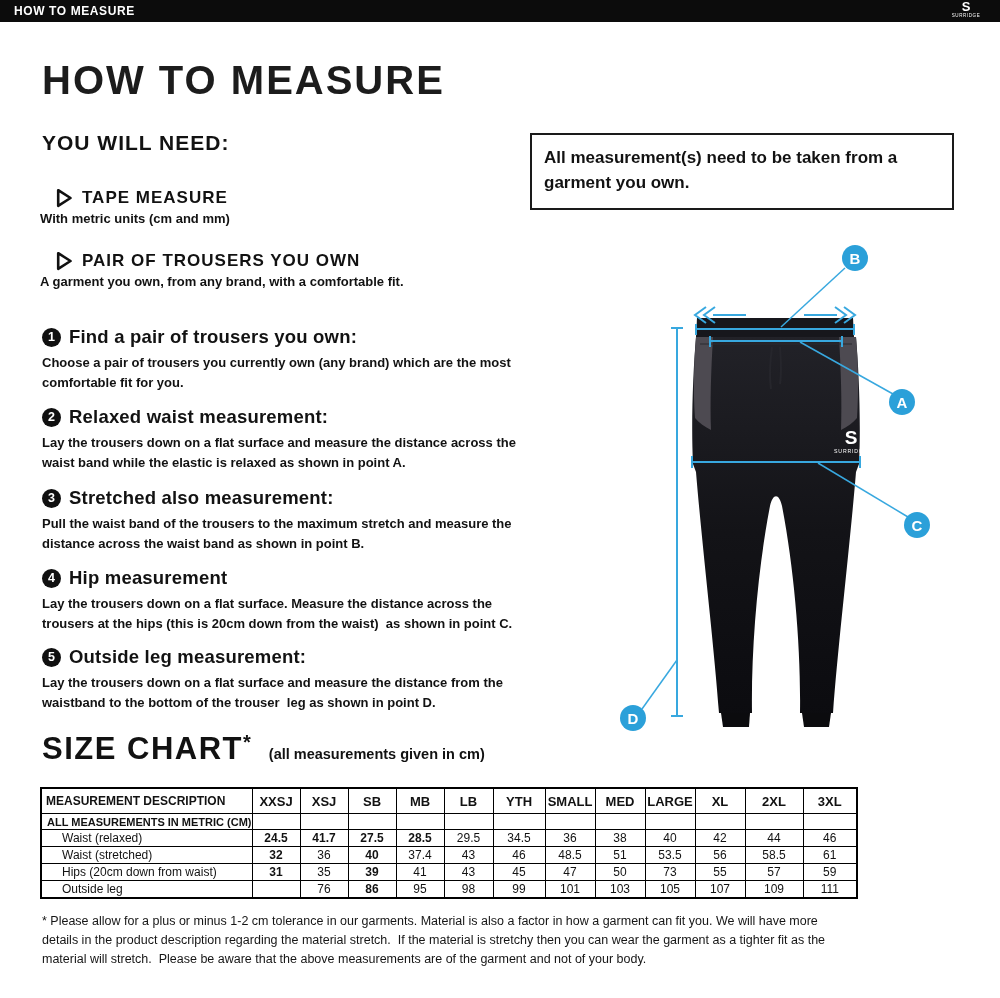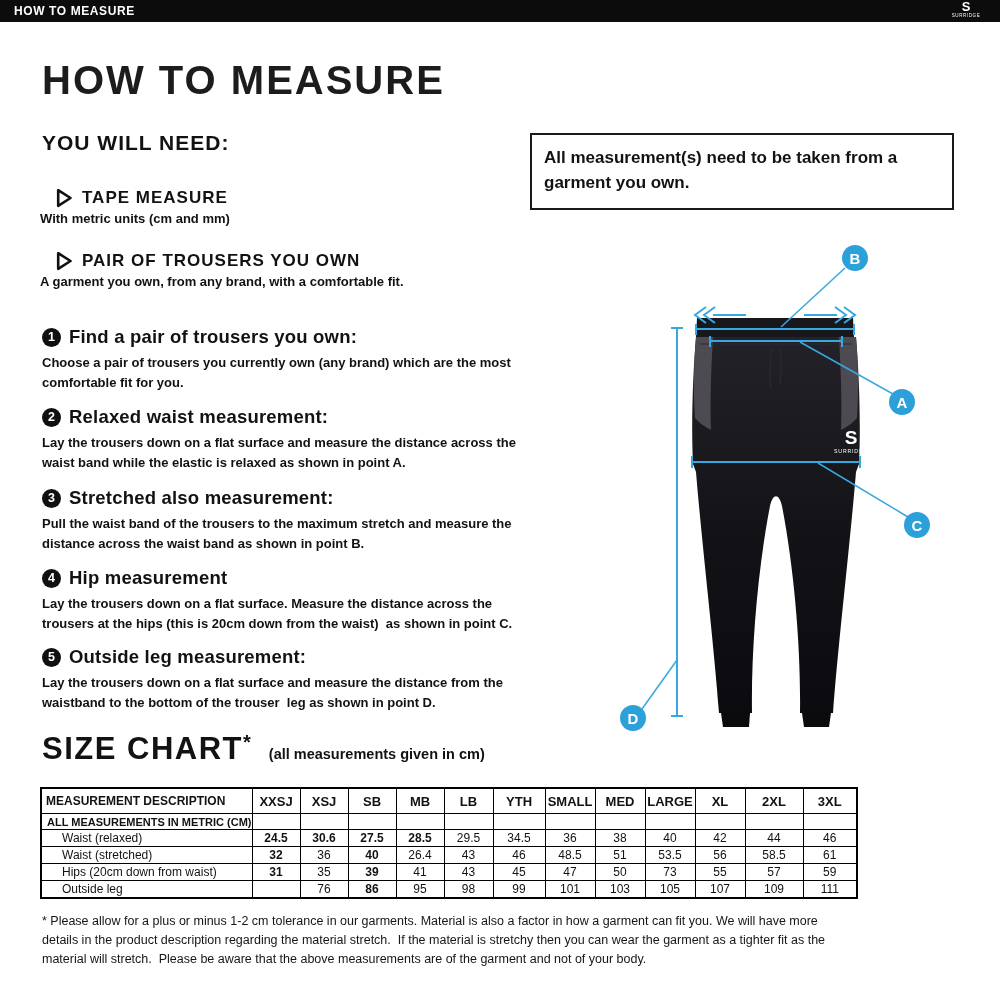--- a/index.html
+++ b/index.html
@@ -262,38 +262,38 @@
           <td></td>
           <td></td>
           <td></td>
           <td></td>
           <td></td>
           <td></td>
         </tr>
         <tr>
           <td class="lbl">Waist (relaxed)</td>
           <td class="b">24.5</td>
-          <td class="b">30.6</td>
+          <td class="b">41.7</td>
           <td class="b">27.5</td>
           <td class="b">28.5</td>
           <td>29.5</td>
           <td>34.5</td>
           <td>36</td>
           <td>38</td>
           <td>40</td>
           <td>42</td>
           <td>44</td>
           <td>46</td>
         </tr>
         <tr>
           <td class="lbl">Waist (stretched)</td>
           <td class="b">32</td>
           <td>36</td>
           <td class="b">40</td>
-          <td>26.4</td>
+          <td>37.4</td>
           <td>43</td>
           <td>46</td>
           <td>48.5</td>
           <td>51</td>
           <td>53.5</td>
           <td>56</td>
           <td>58.5</td>
           <td>61</td>
         </tr>
         <tr>

